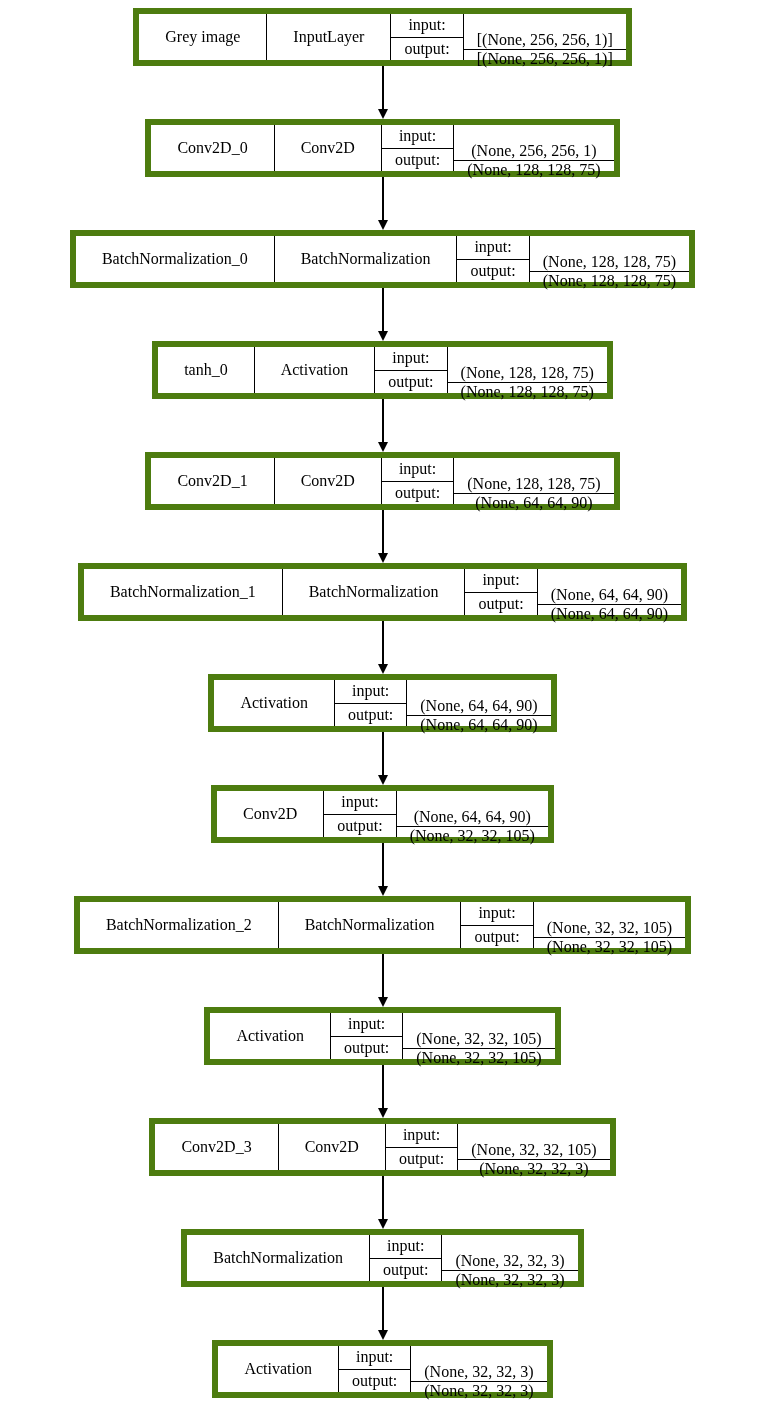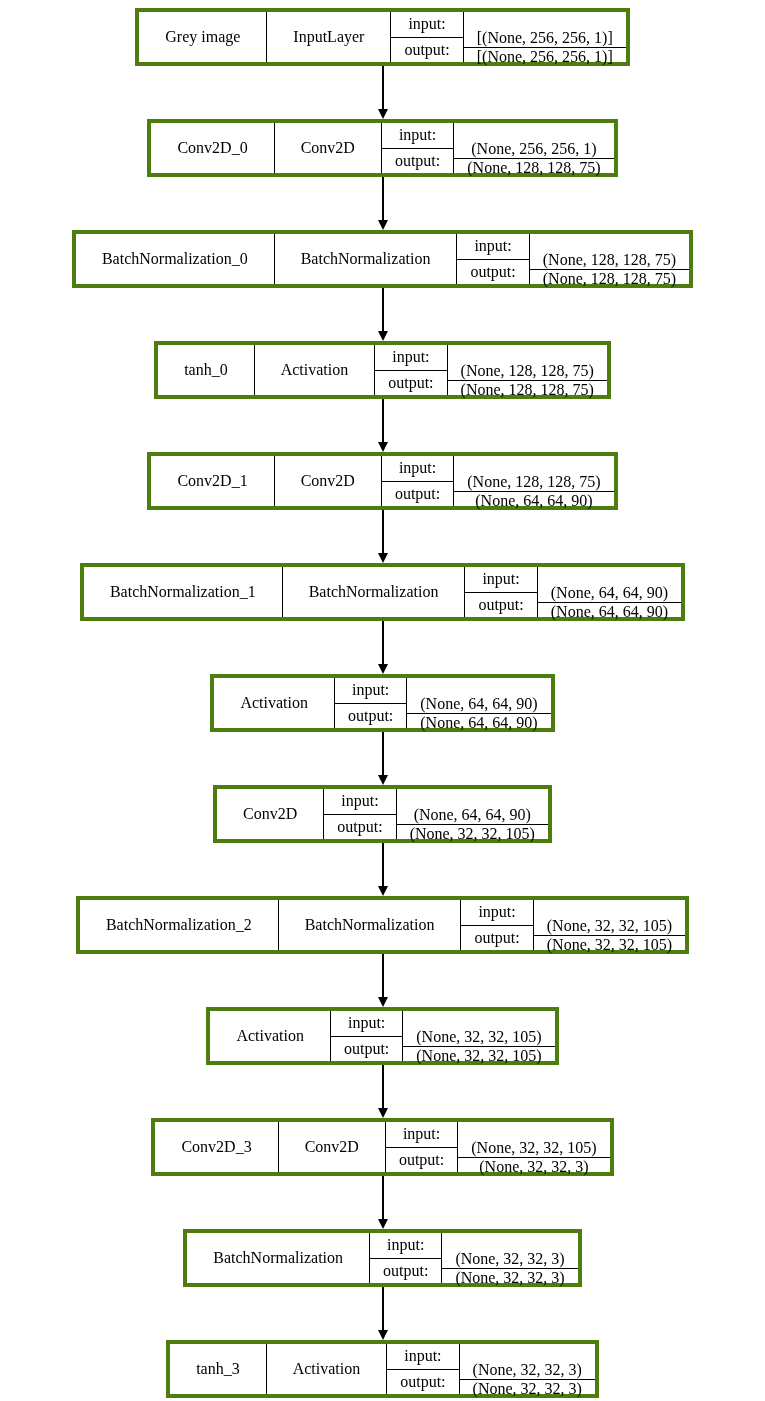--- a/index.html
+++ b/index.html
@@ -16,21 +16,21 @@
     color: #000000;
     display: flex;
     flex-direction: column;
     align-items: center;
     padding-top: 8px;
     box-sizing: border-box;
   }
   .node {
     display: flex;
     align-items: stretch;
-    border: 4px solid #4d7c0f;
+    border: 6px solid #4d7c0f;
     background: #ffffff;
     height: 58px;
     box-sizing: border-box;
     white-space: nowrap;
   }
   .cell-name, .cell-type {
     display: flex;
     align-items: center;
     justify-content: center;
     padding: 0 26px;
@@ -277,21 +277,20 @@
       <div class="io-row">(None, 32, 32, 3)</div>
       <div class="io-row">(None, 32, 32, 3)</div>
     </div>
   </div>
   <div class="arrow">
     <div class="arrow-line"></div>
     <div class="arrow-head"></div>
   </div>
 
   <div class="node">
-    <div class="cell-name">tanh_3</div>
     <div class="cell-type">Activation</div>
     <div class="io-col">
       <div class="io-row">input:</div>
       <div class="io-row">output:</div>
     </div>
     <div class="shape-col">
       <div class="io-row">(None, 32, 32, 3)</div>
       <div class="io-row">(None, 32, 32, 3)</div>
     </div>
   </div>

